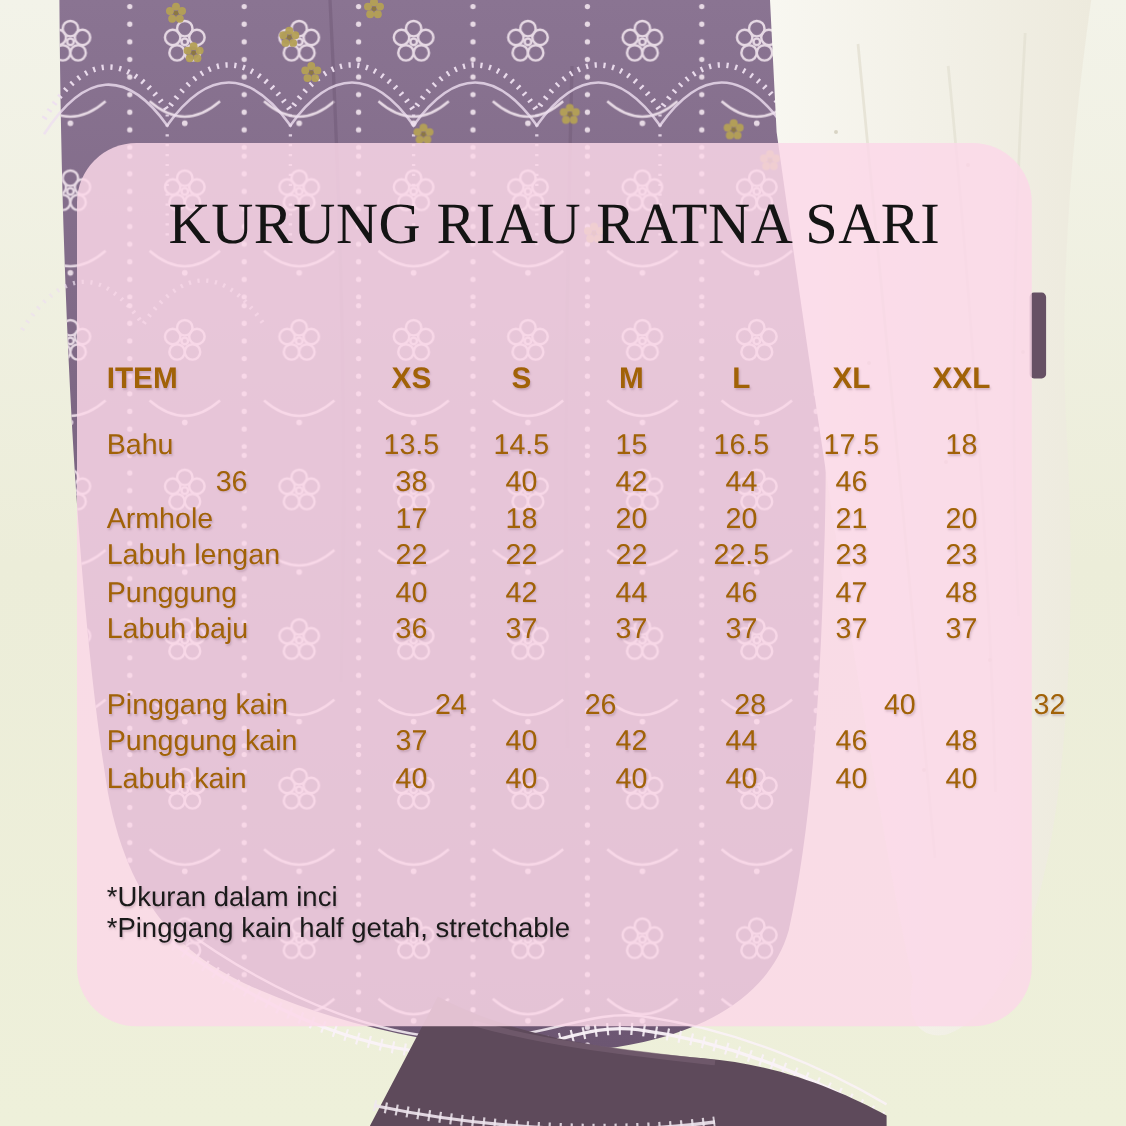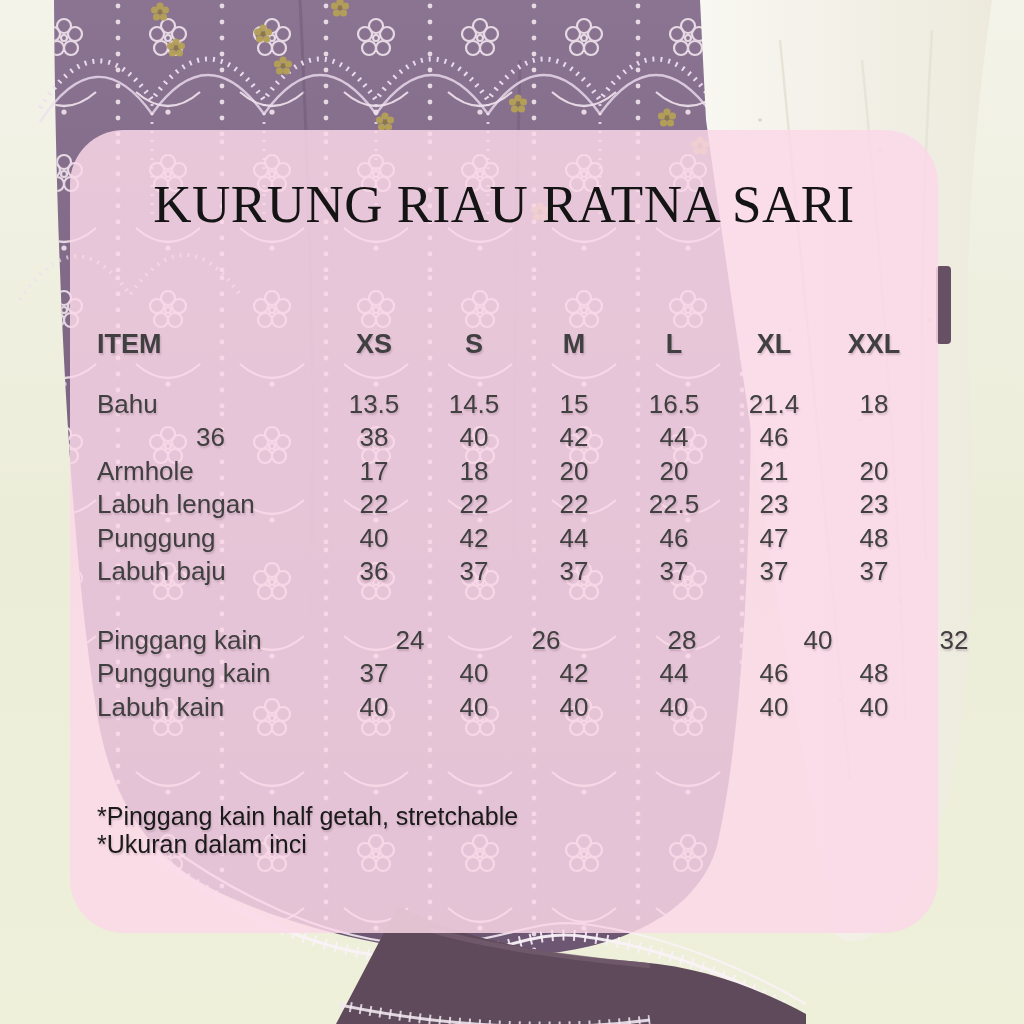--- a/index.html
+++ b/index.html
@@ -15,21 +15,21 @@
     border-radius:54px;
   }
   .title {
     position:absolute; top:44px; left:0; width:100%;
     text-align:center;
     font-family:"Liberation Serif", serif;
     font-size:53px; font-weight:500; letter-spacing:0.5px;
     color:#141414; white-space:nowrap;
   }
   .table { position:absolute; top:198px; left:27px; width:830px;
-    color:#404040; font-size:26px;
+    color:#a16207; font-size:26px;
     text-shadow:1px 1.5px 2px rgba(110,80,100,0.28);
   }
   .row { display:grid; grid-template-columns:227px repeat(6,100px); height:33.5px; align-items:center; }
   .row.header { font-weight:bold; font-size:27px; margin-bottom:26px; }
   .row.gap-top { margin-top:35px;gap:36px; }
   .cell { text-align:center; }
   .cell.label { text-align:left; }
   .notes {
     position:absolute; top:672px; left:27px;
     font-size:25px; line-height:28px; color:#1a1a1a;
@@ -181,21 +181,21 @@
         <div class="cell">XL</div>
         <div class="cell">XXL</div>
       </div>
 
       <div class="row">
         <div class="cell label">Bahu</div>
         <div class="cell">13.5</div>
         <div class="cell">14.5</div>
         <div class="cell">15</div>
         <div class="cell">16.5</div>
-        <div class="cell">21.4</div>
+        <div class="cell">17.5</div>
         <div class="cell">18</div>
       </div>
 
       <div class="row">
         <div class="cell">36</div>
         <div class="cell">38</div>
         <div class="cell">40</div>
         <div class="cell">42</div>
         <div class="cell">44</div>
         <div class="cell">46</div>
@@ -266,18 +266,18 @@
         <div class="cell">40</div>
         <div class="cell">40</div>
         <div class="cell">40</div>
         <div class="cell">40</div>
         <div class="cell">40</div>
         <div class="cell">40</div>
       </div>
     </div>
 
     <div class="notes">
+      <div>*Ukuran dalam inci</div>
       <div>*Pinggang kain half getah, stretchable</div>
-      <div>*Ukuran dalam inci</div>
     </div>
 
   </div>
 </div>
 
 </body></html>

